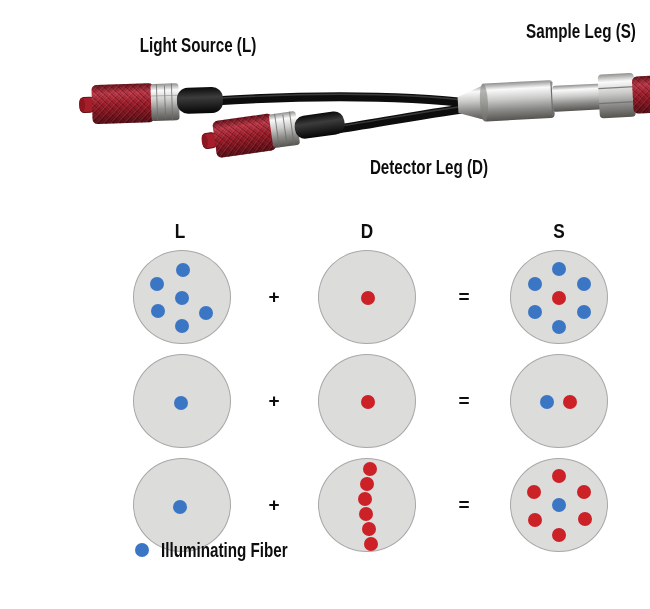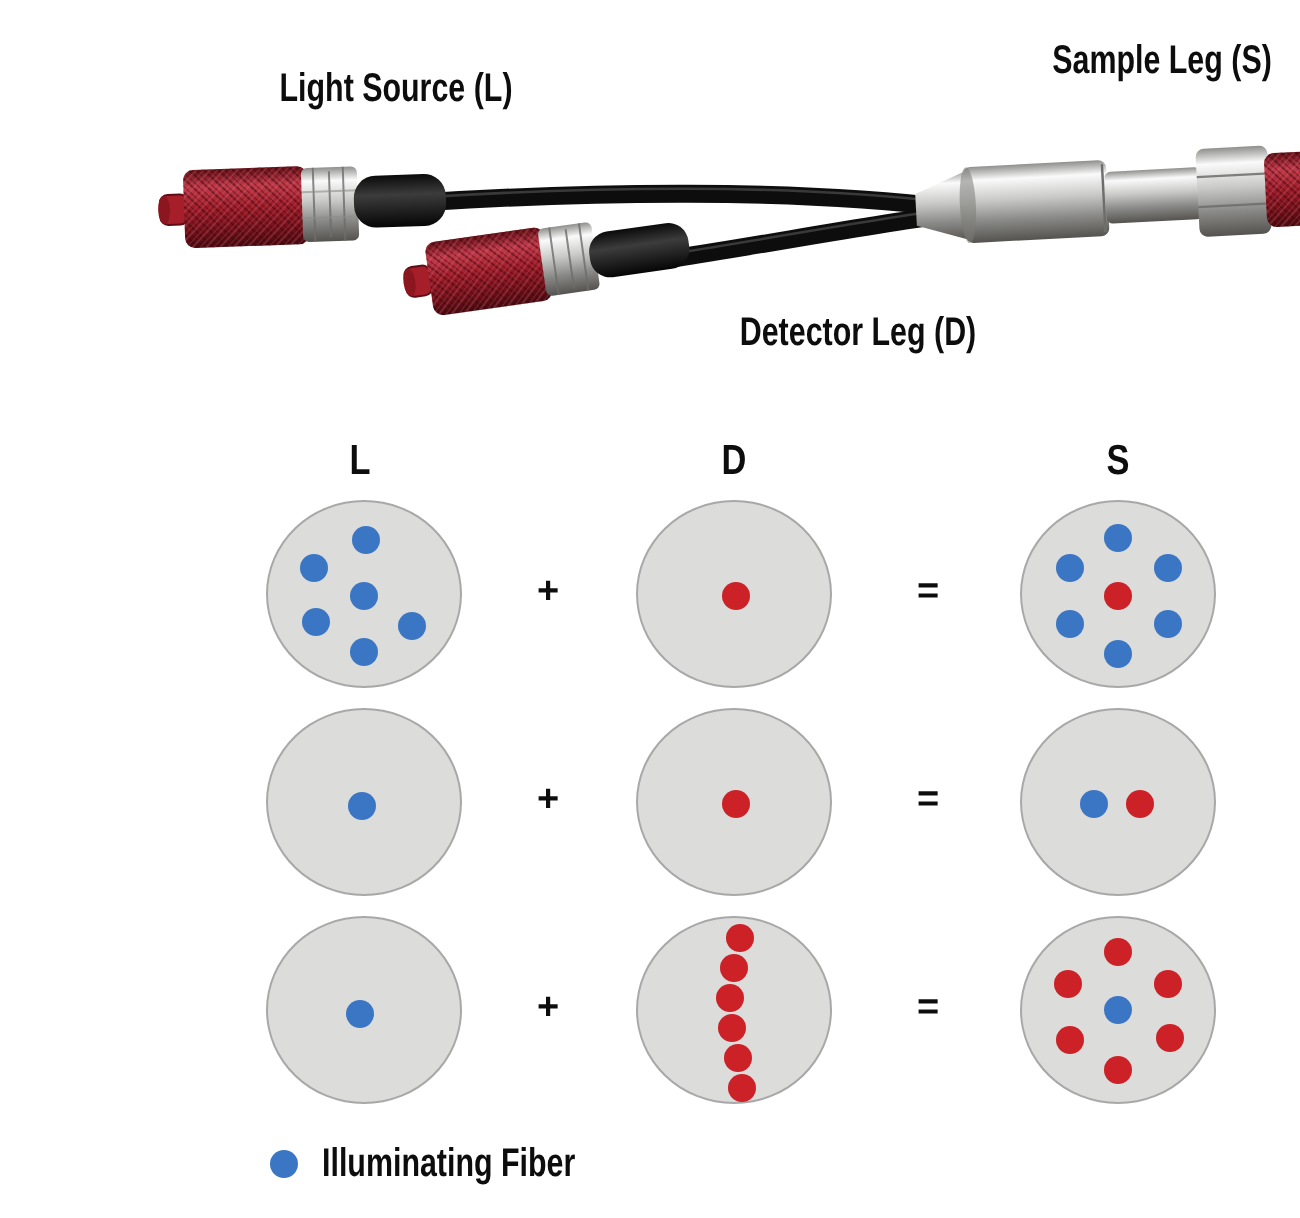--- a/index.html
+++ b/index.html
@@ -174,18 +174,18 @@
         <div class="dot" style="left: 66px; top: 26px; background: rgb(203, 33, 39);"></div>
         <div class="dot" style="left: 41px; top: 39px; background: rgb(59, 118, 196);"></div>
         <div class="dot" style="left: 17px; top: 54px; background: rgb(203, 33, 39);"></div>
         <div class="dot" style="left: 67px; top: 53px; background: rgb(203, 33, 39);"></div>
         <div class="dot" style="left: 41px; top: 69px; background: rgb(203, 33, 39);"></div>
       </div>
       <div class="op" style="left: 230px; top: 505px;">+</div>
       <div class="op" style="left: 420px; top: 505px;">=</div>
     </div>
 
-  <div class="legend-item" style="left:91px; top:572px;justify-content:flex-end;">
+  <div class="legend-item" style="left:91px; top:540px;justify-content:flex-end;">
     <span class="legend-dot" style="background: rgb(59, 118, 196);"></span>
     <span class="legend-label">Illuminating Fiber</span>
   </div>
 
 </div>
 
 </body></html>

